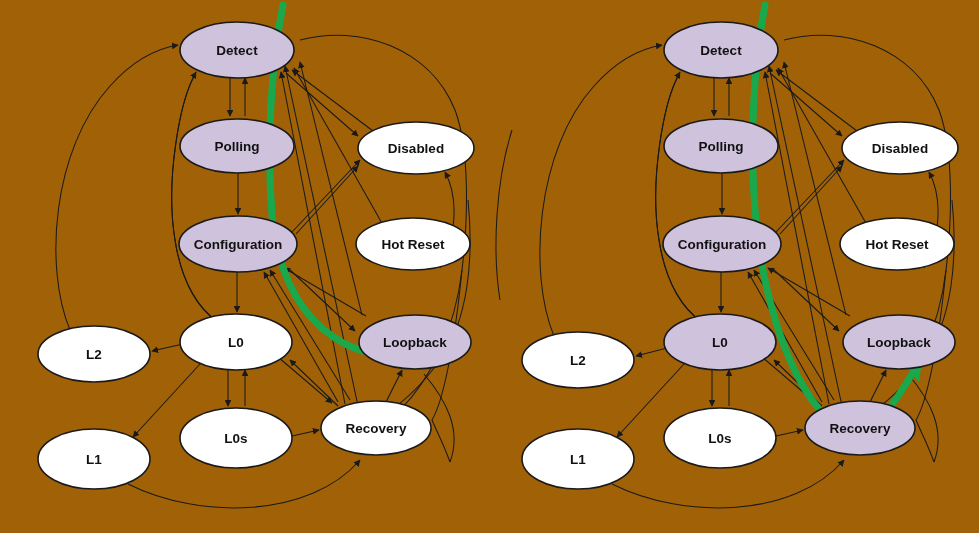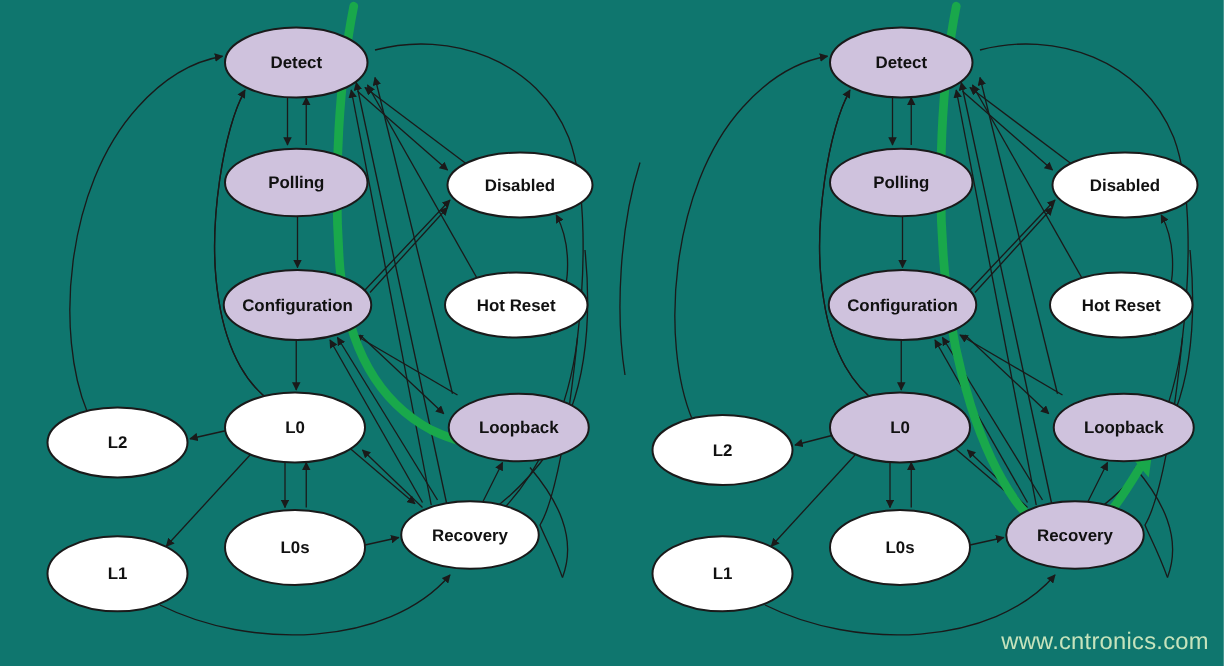--- a/index.html
+++ b/index.html
@@ -12,21 +12,21 @@
     width: 979px;
     height: 533px;
     font-family: "Liberation Sans", sans-serif;
     overflow: hidden;
     position: relative;
   }
   #stage {
     position: relative;
     width: 979px;
     height: 533px;
-    background: #0f766e;
+    background: #a16207;
   }
   svg.diagram {
     position: absolute;
     top: 0;
     left: 0;
     width: 979px;
     height: 533px;
   }
   .node-ellipse {
     stroke: #1a1a1a;
@@ -254,14 +254,13 @@
         <ellipse class="node-ellipse node-fill-plain" cx="720" cy="438" rx="56" ry="30"></ellipse>
         <text class="node-label" x="720" y="439">L0s</text>
       </g>
       <g>
         <ellipse class="node-ellipse node-fill-hl" cx="860" cy="428" rx="55" ry="27"></ellipse>
         <text class="node-label" x="860" y="429">Recovery</text>
       </g>
     </g>
   </svg>
 
-  <div class="watermark">www.cntronics.com</div>
 </div>
 
 </body></html>

